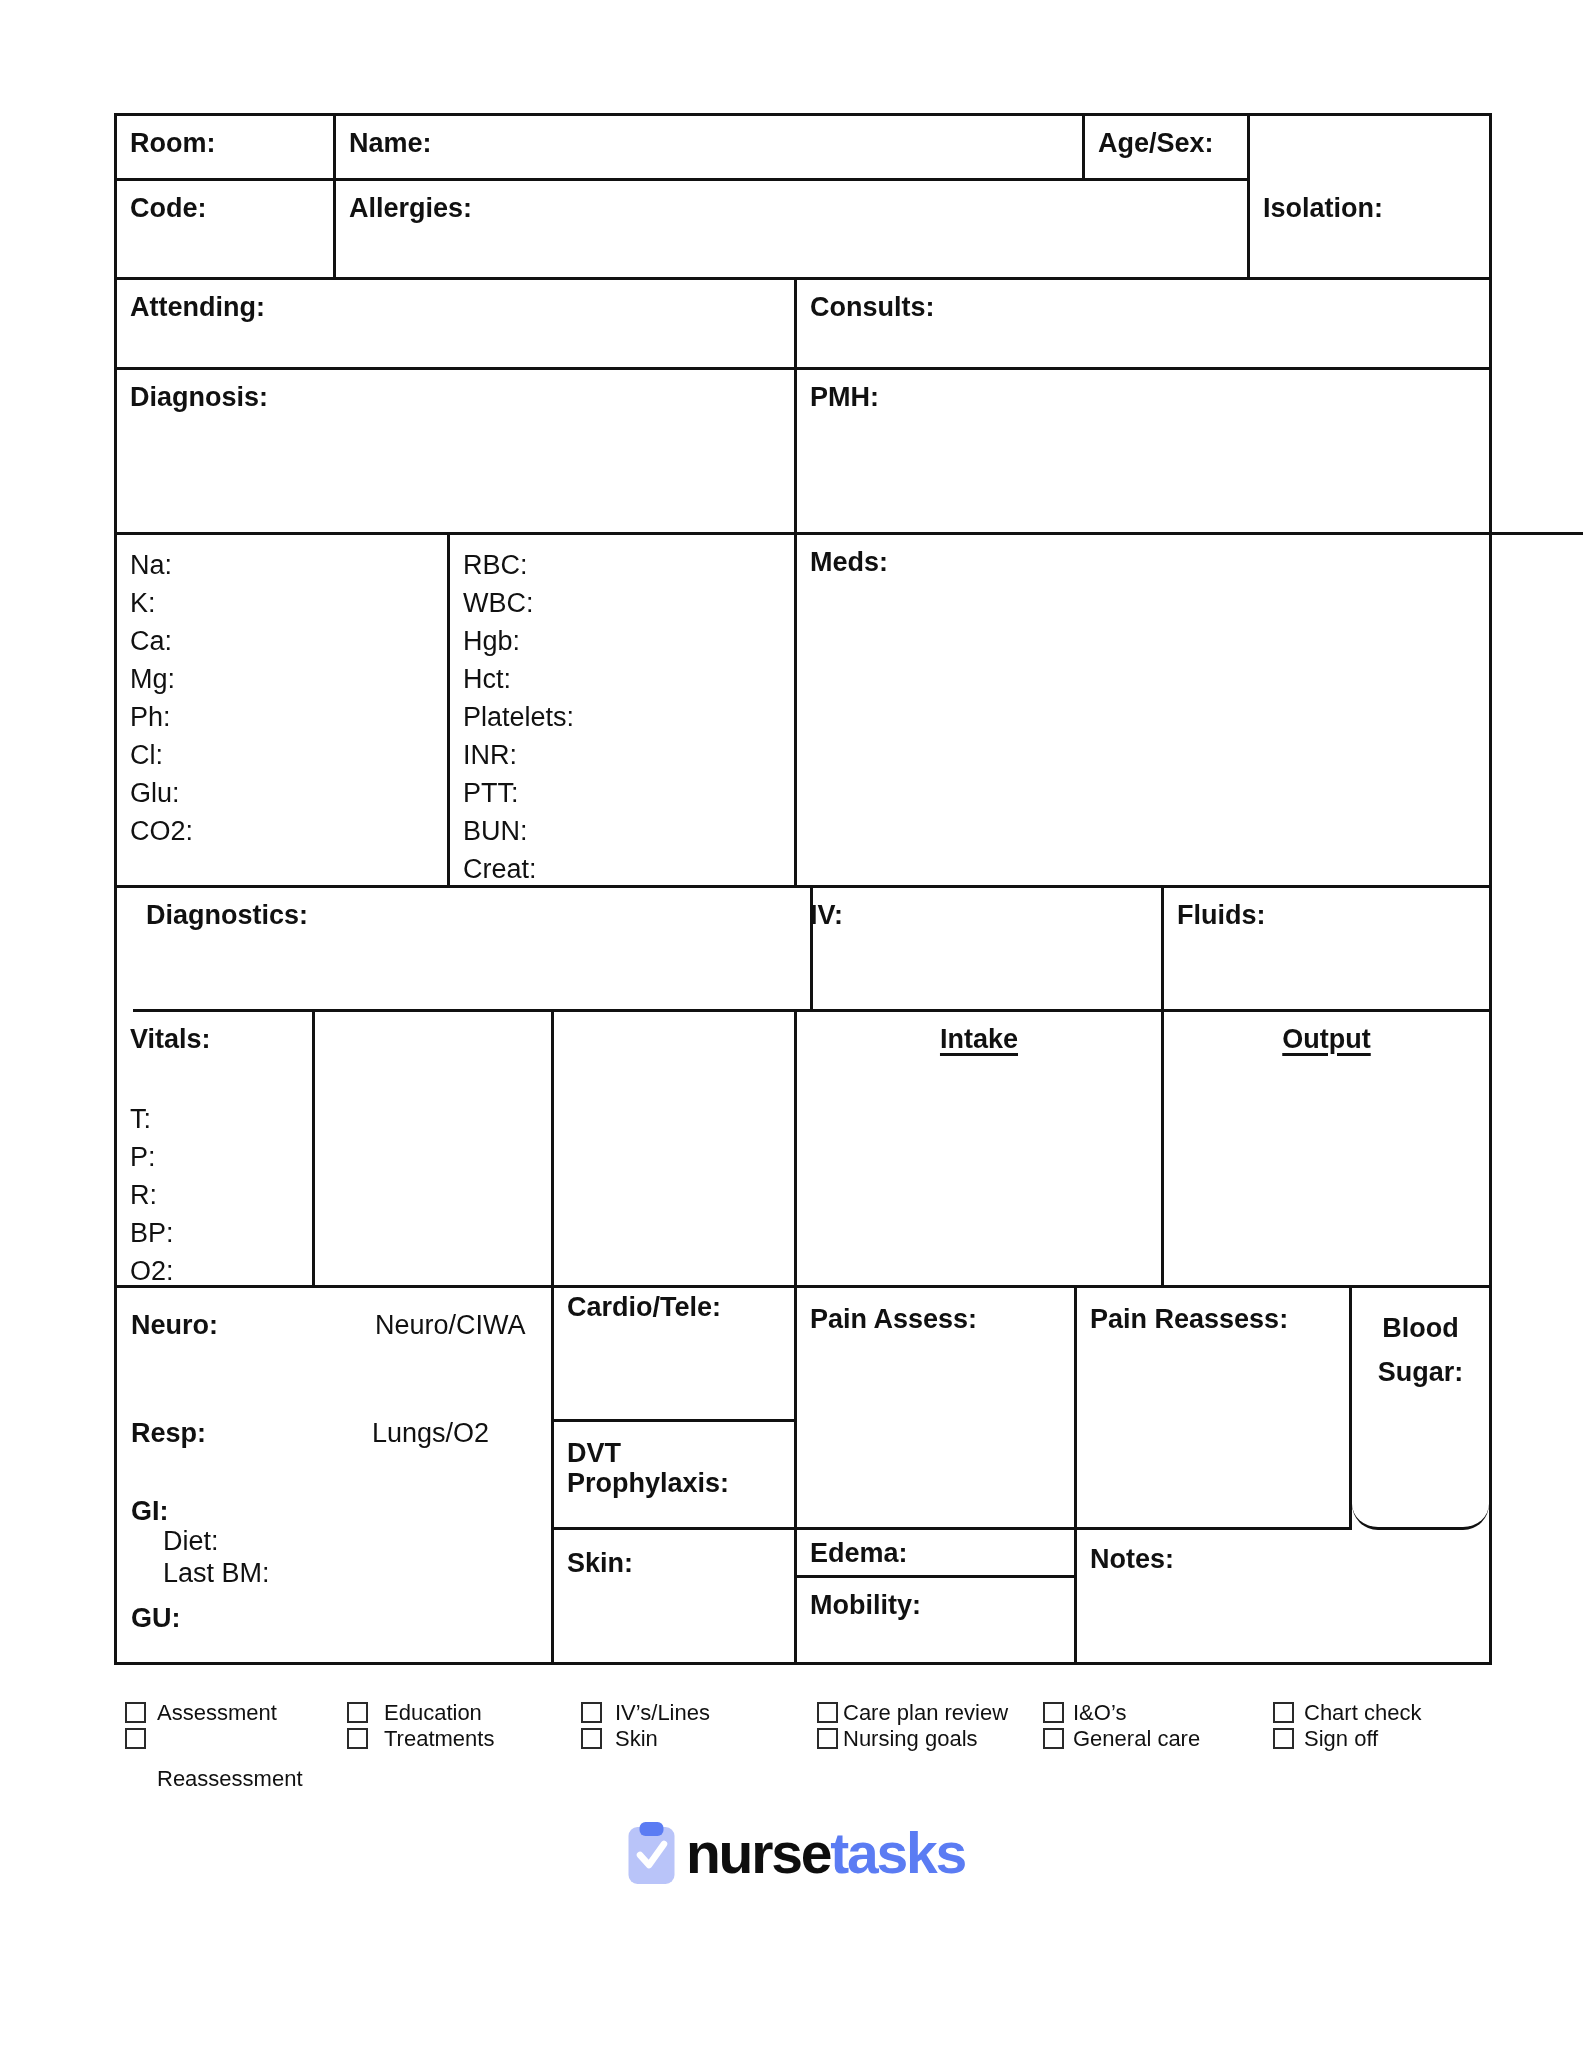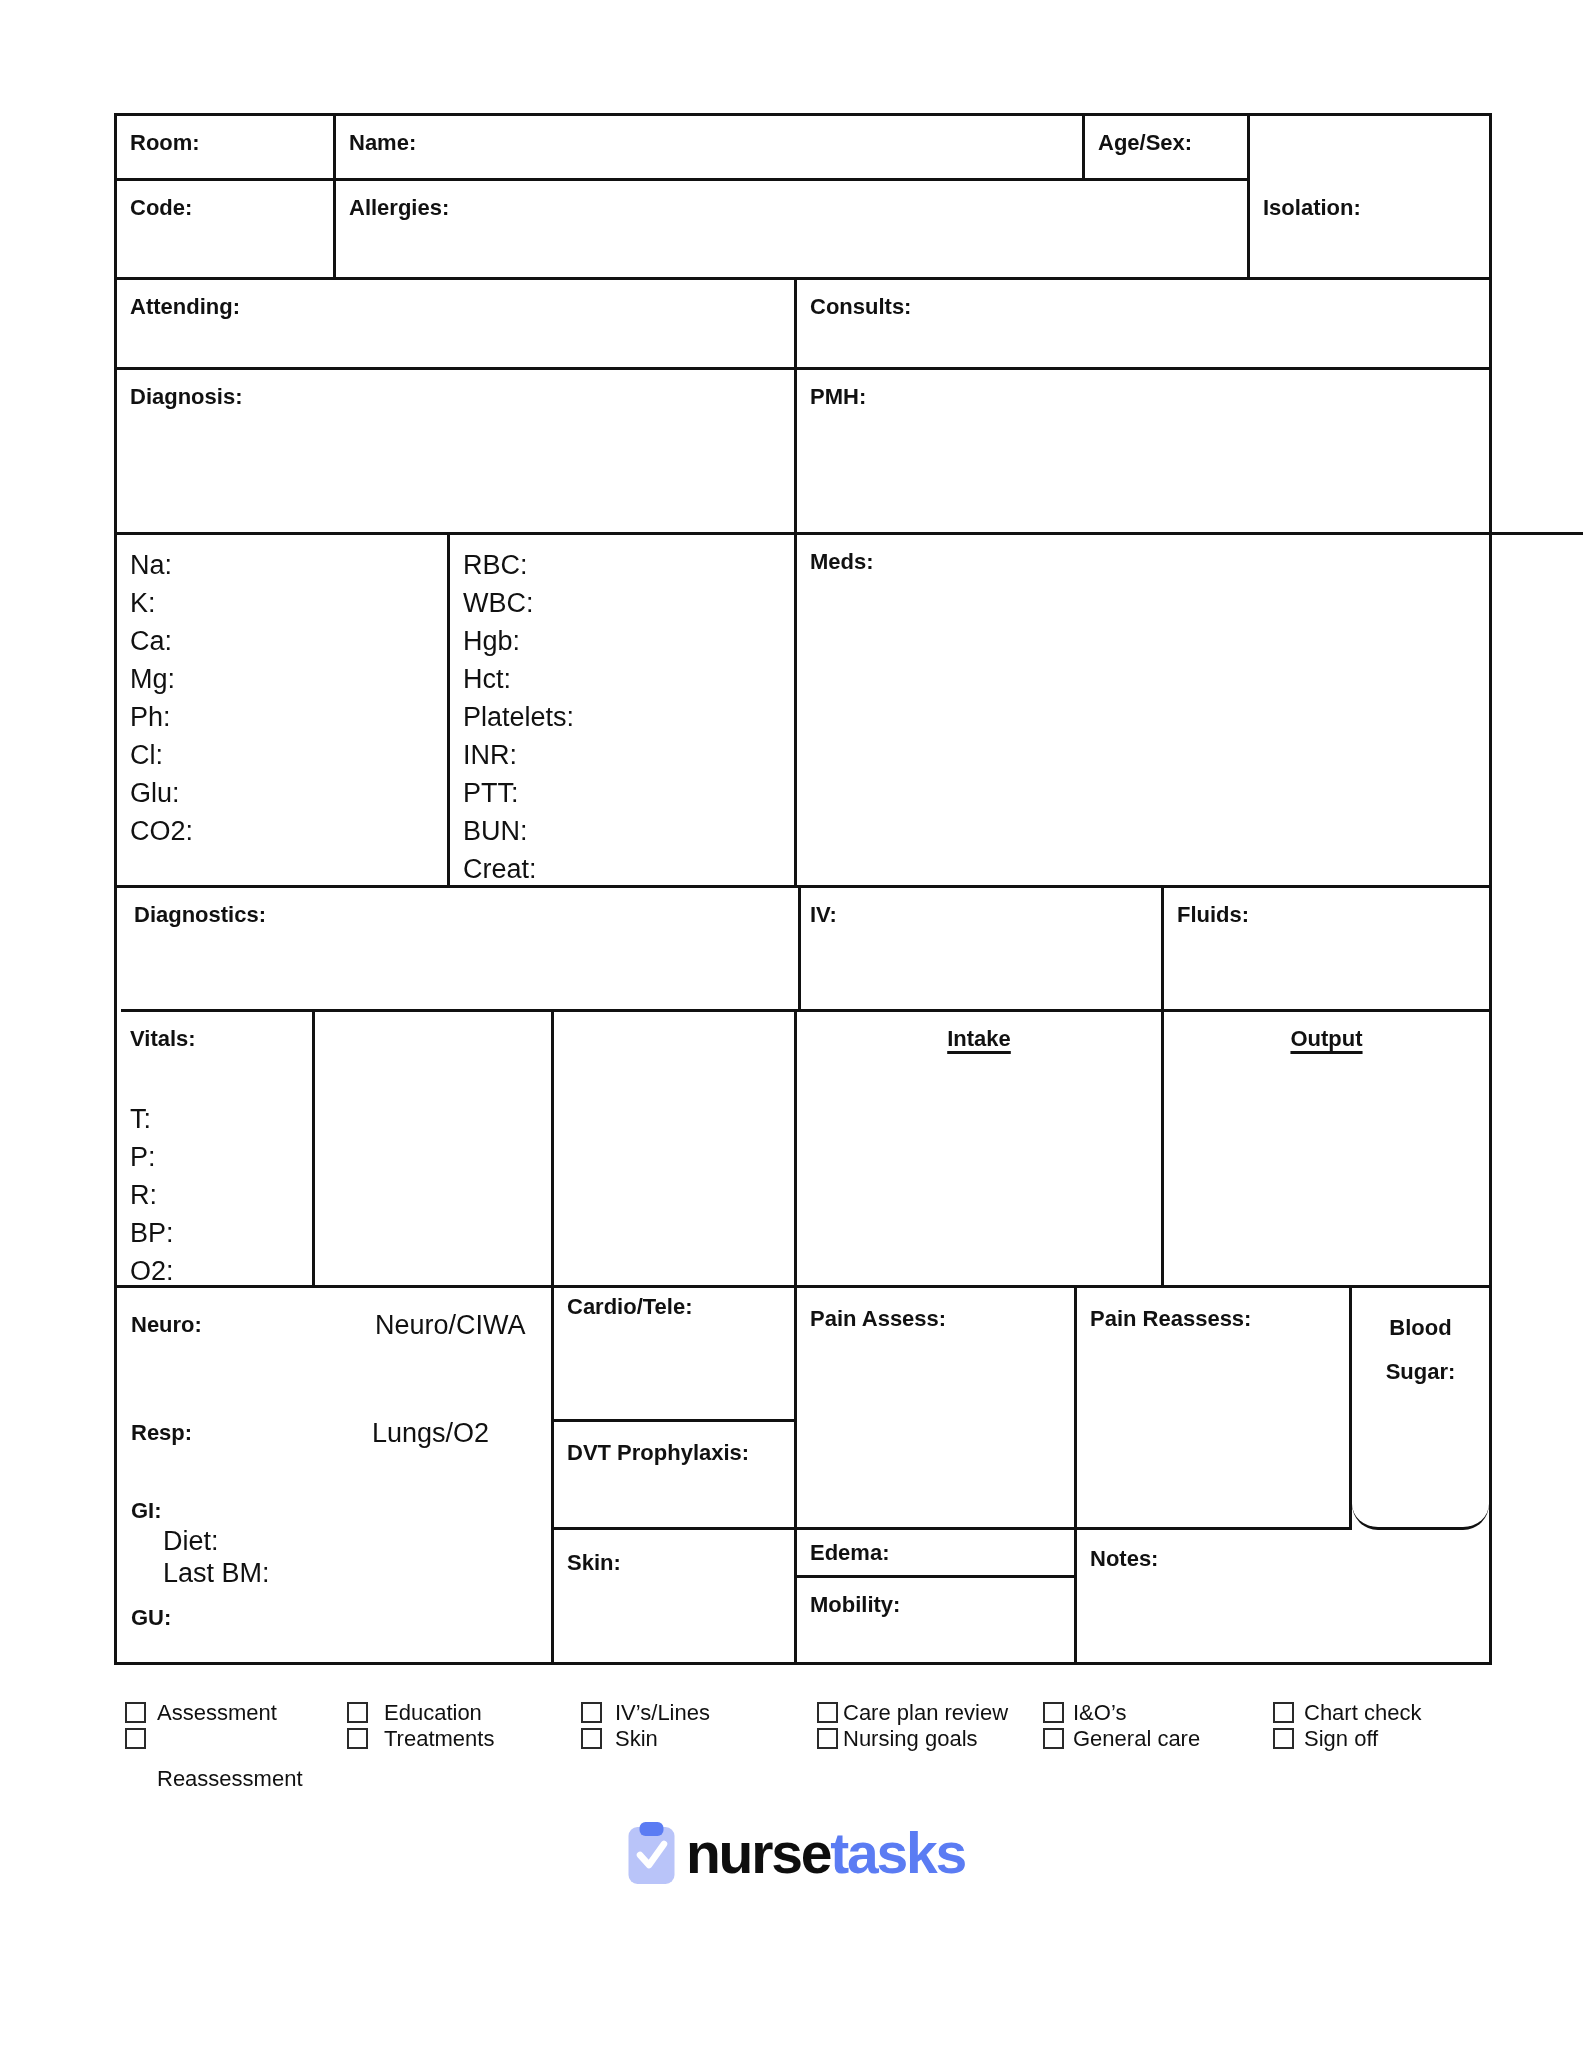--- a/index.html
+++ b/index.html
@@ -12,21 +12,21 @@
     position:absolute;left:114px;top:113px;width:1378px;height:1552px;
     border:3px solid #111;box-sizing:border-box;
   }
   .cell{
     position:absolute;box-sizing:border-box;
     border-right:3px solid #111;border-bottom:3px solid #111;
     padding:12px 13px;
   }
   .cell.nr{border-right:none}
   .cell.nb{border-bottom:none}
-  .lbl{font-weight:bold;font-size:22px;line-height:30px;display:inline-block;}
+  .lbl{font-weight:bold;font-size:27px;line-height:30px;display:inline-block;}
   .reg{font-weight:normal;font-size:27px;line-height:30px;display:inline-block;}
   .lines div{font-size:27px;line-height:38px;font-weight:normal;}
   .cell.padless{padding:0;}
   .abs{position:absolute;}
   .center{text-align:center;}
   .und{text-decoration:underline;text-underline-offset:5px;text-decoration-thickness:2.5px;}
   .ckbox{
     position:absolute;width:21px;height:21px;box-sizing:border-box;
     border:2px solid #2a2a2a;background:#fff;
   }
@@ -95,21 +95,21 @@
       <div>Platelets:</div>
       <div>INR:</div>
       <div>PTT:</div>
       <div>BUN:</div>
       <div>Creat:</div>
     </div>
     <div class="cell nr" style="left:680px;top:419px;width:692px;height:353px;">
       <span class="lbl">Meds:</span>
     </div>
 
-    <div class="cell" style="left:4px;top:772px;width:680px;height:124px;">
+    <div class="cell" style="left:16px;top:772px;width:680px;height:124px;">
       <span class="lbl">Diagnostics:</span>
     </div>
     <div class="cell" style="left:680px;top:772px;width:367px;height:124px;">
       <span class="lbl">IV:</span>
     </div>
     <div class="cell nr" style="left:1047px;top:772px;width:325px;height:124px;">
       <span class="lbl">Fluids:</span>
     </div>
 
     <div class="cell padless" style="left:0px;top:896px;width:198px;height:276px;">

